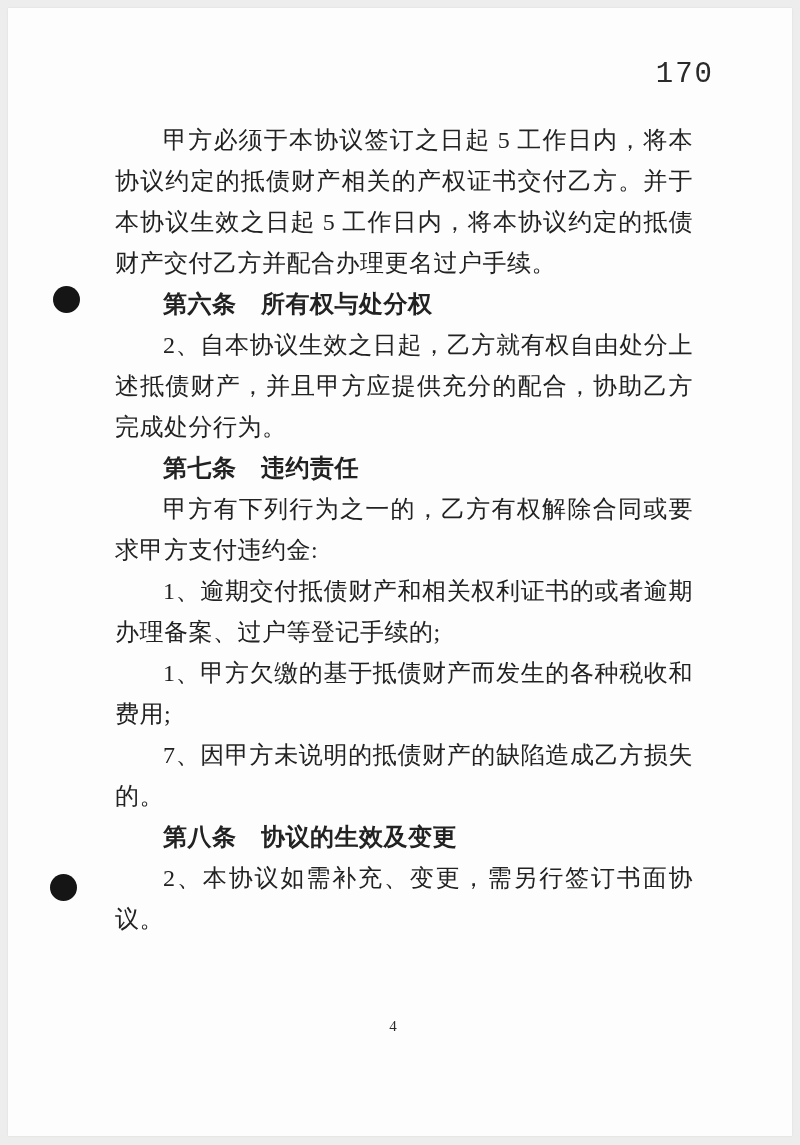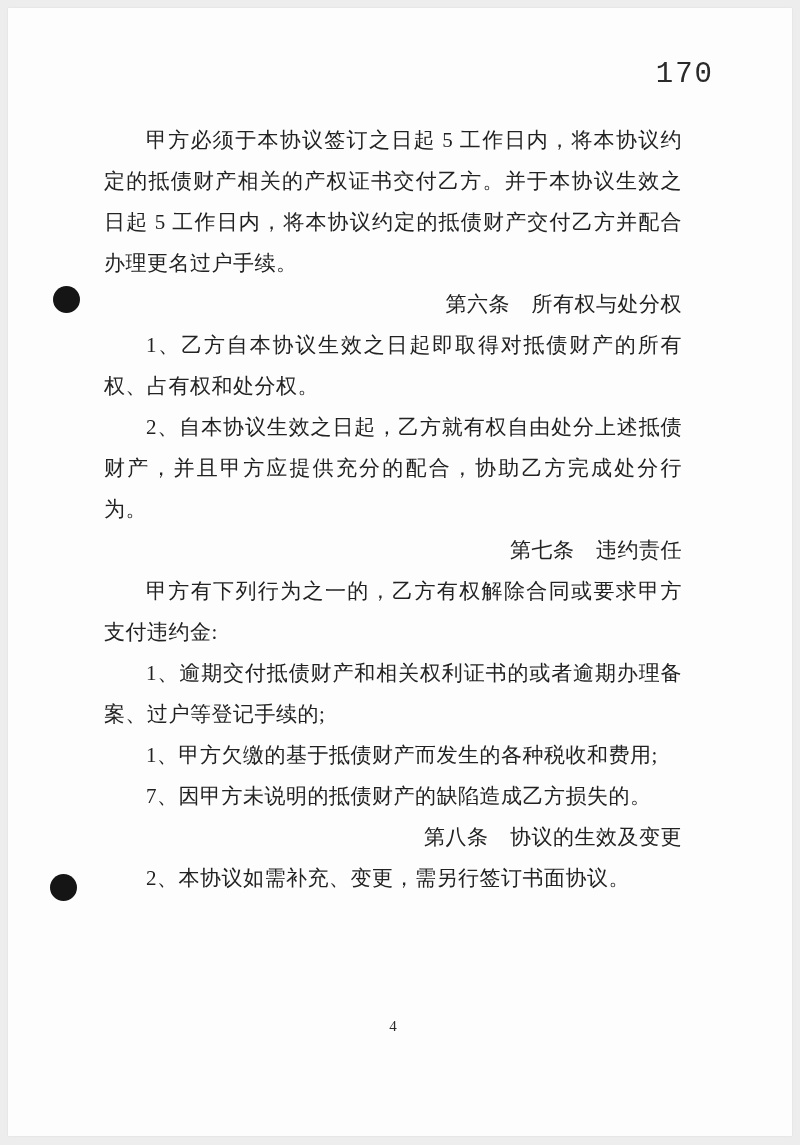--- a/index.html
+++ b/index.html
@@ -39,36 +39,36 @@
       position: absolute;
       width: 27px;
       height: 27px;
       border-radius: 50%;
       background: #151515;
     }
     .hole-top { left: 45px; top: 278px; }   
     .hole-bottom { left: 42px; top: 866px; }
     .doc-body {
       position: absolute;
-      left: 96px;   
+      left: 107px;   
       top: 112px;
       width: 578px;
       color: #222222;
-      font-size: 21px;
+      font-size: 24px;
       line-height: 41px;
       letter-spacing: 0.5px;
       text-align: justify;
     }
     .doc-body p {
       text-indent: 2em;
       margin: 0;
     }
     .doc-body p.heading {
-      font-weight: normal;
-      text-align: right;
+      font-weight: bold;
+      text-align: left;
     }
     .footer-number {
       position: absolute;
       left: 96px;
       width: 578px;
       top: 1010px;
       text-align: center;
       font-size: 15px;
       color: #2a2a2a;
       font-family: "Liberation Serif", "DejaVu Serif", serif;
@@ -81,21 +81,20 @@
   <div class="paper">
 
     <div class="stamp-number">170</div>
 
     <div class="binding-hole hole-top"></div>
     <div class="binding-hole hole-bottom"></div>
 
     <div class="doc-body">
       <p>甲方必须于本协议签订之日起 5 工作日内，将本协议约定的抵债财产相关的产权证书交付乙方。并于本协议生效之日起 5 工作日内，将本协议约定的抵债财产交付乙方并配合办理更名过户手续。</p>
       <p class="heading">第六条　所有权与处分权</p>
-      <p>1、乙方自本协议生效之日起即取得对抵债财产的所有权、占有权和处分权。</p>
       <p>2、自本协议生效之日起，乙方就有权自由处分上述抵债财产，并且甲方应提供充分的配合，协助乙方完成处分行为。</p>
       <p class="heading">第七条　违约责任</p>
       <p>甲方有下列行为之一的，乙方有权解除合同或要求甲方支付违约金:</p>
       <p>1、逾期交付抵债财产和相关权利证书的或者逾期办理备案、过户等登记手续的;</p>
       <p>1、甲方欠缴的基于抵债财产而发生的各种税收和费用;</p>
       <p>7、因甲方未说明的抵债财产的缺陷造成乙方损失的。</p>
       <p class="heading">第八条　协议的生效及变更</p>
       <p>2、本协议如需补充、变更，需另行签订书面协议。</p>
     </div>
 

